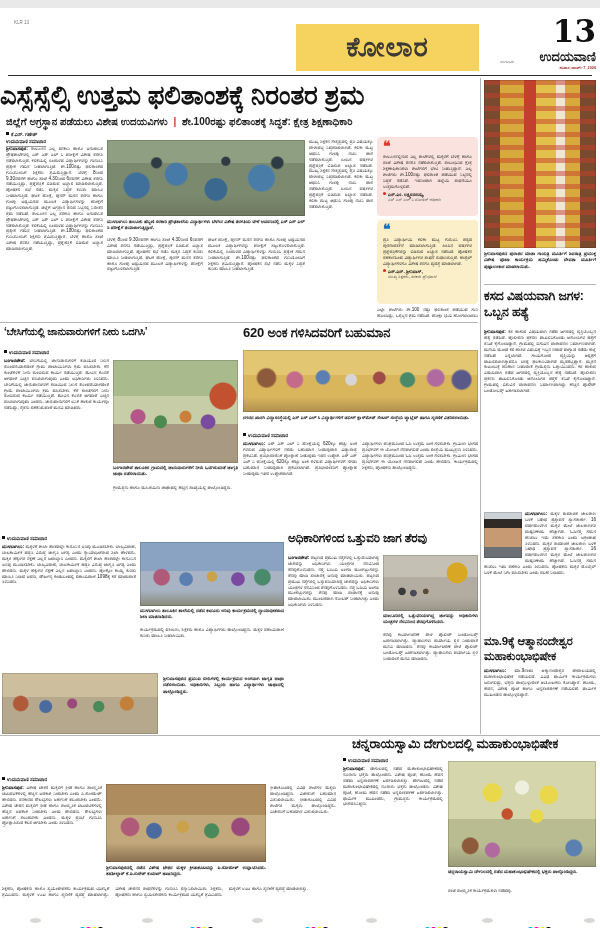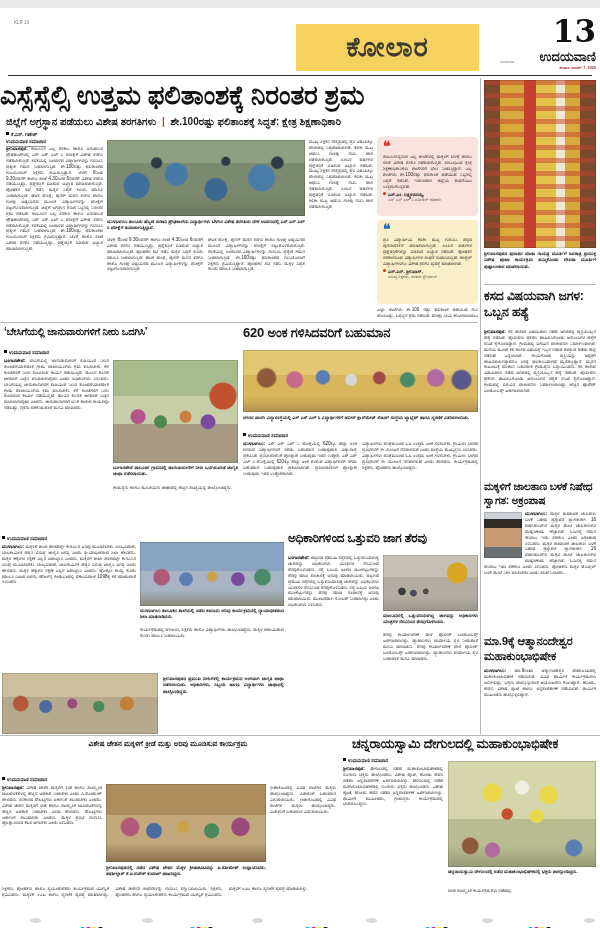--- a/index.html
+++ b/index.html
@@ -36,21 +36,21 @@
     <span style="font-size:27px;font-weight:bold;color:#3d3a33;letter-spacing:1px">ಕೋಲಾರ</span>
   </div>
   <div class="abs" style="left:536px;top:8px;width:60px;text-align:right;font-family:'DejaVu Serif',serif;font-size:31px;font-weight:bold;color:#111;line-height:1">13</div>
   <div class="abs" style="left:500px;top:52px;font-size:3.8px;color:#555">ಬೆಂಗಳೂರು</div>
   <div class="abs" style="left:520px;top:41px;width:76px;text-align:right;font-size:13px;font-weight:bold;color:#181818">ಉದಯವಾಣಿ</div>
   <div class="abs" style="left:520px;top:58px;width:76px;text-align:right;font-size:3.8px;color:#a03030;font-weight:bold">ಶನಿವಾರ, ಮಾರ್ಚ್ 7, 2026</div>
   <div class="rule" style="left:8px;top:67px;width:584px;height:1.4px"></div>
 
   <div class="abs h" style="left:0;top:73px;width:472px;font-size:26px">ಎಸ್ಸೆಸ್ಸೆಲ್ಸಿ ಉತ್ತಮ ಫಲಿತಾಂಶಕ್ಕೆ ನಿರಂತರ ಶ್ರಮ</div>
   <div class="abs" style="left:6px;top:108px;width:472px;font-size:10px;font-weight:bold;color:#222">
-    <span>ಜಿಲ್ಲೆಗೆ ಅಗ್ರಸ್ಥಾನ ಪಡೆಯಲು ವಿಶೇಷ ತರಗತಿಗಳು</span>
+    <span>ಜಿಲ್ಲೆಗೆ ಅಗ್ರಸ್ಥಾನ ಪಡೆಯಲು ವಿಶೇಷ ಉದಯವಿಗಳು</span>
     <span style="color:#d4311e;padding:0 3px">|</span>
     <span>ಶೇ.100ರಷ್ಟು ಫಲಿತಾಂಶಕ್ಕೆ ಸಿದ್ಧತೆ: ಕ್ಷೇತ್ರ ಶಿಕ್ಷಣಾಧಿಕಾರಿ</span>
   </div>
   <div class="abs credit sq" style="left:6px;top:123px">ಕೆ.ಎಸ್. ಗಣೇಶ್</div>
   <div class="abs credit" style="left:6px;top:130px;border-bottom:0.5px solid #999;padding-bottom:1px">ಉದಯವಾಣಿ ಸಮಾಚಾರ</div>
   <div class="abs body-col" style="left:6px;top:138px;width:97px;height:174px">
     <b>ಶ್ರೀನಿವಾಸಪುರ: </b><span>ತಾಲೂಕಿನ ಎಲ್ಲ ಸರಕಾರಿ ಹಾಗೂ ಅನುದಾನಿತ ಪ್ರೌಢಶಾಲೆಗಳಲ್ಲಿ ಎಸ್ ಎಸ್ ಎಲ್ ಸಿ ಪರೀಕ್ಷೆಗೆ ವಿಶೇಷ ತರಗತಿ ನಡೆಸಲಾಗುತ್ತಿದೆ. ಕಲಿಕೆಯಲ್ಲಿ ಹಿಂದುಳಿದ ವಿದ್ಯಾರ್ಥಿಗಳನ್ನು ಗುರುತಿಸಿ ಪ್ರತ್ಯೇಕ ಗಮನ ನೀಡಲಾಗುತ್ತಿದೆ. ಶೇ.100ರಷ್ಟು ಫಲಿತಾಂಶದ ಗುರಿಯೊಂದಿಗೆ ಶಿಕ್ಷಕರು ಶ್ರಮಿಸುತ್ತಿದ್ದಾರೆ. ಬೆಳಗ್ಗೆ 8ರಿಂದ 9.30ರವರೆಗೆ ಹಾಗೂ ಸಂಜೆ 4.30ರಿಂದ 6ರವರೆಗೆ ವಿಶೇಷ ತರಗತಿ ನಡೆಯುತ್ತಿದ್ದು, ಪ್ರಶ್ನೆಪತ್ರಿಕೆ ಬಿಡಿಸುವ ಅಭ್ಯಾಸ ಮಾಡಿಸಲಾಗುತ್ತಿದೆ. ಪೋಷಕರ ಸಭೆ ನಡೆಸಿ ಮಕ್ಕಳ ಸಿದ್ಧತೆ ಕುರಿತು ಮಾಹಿತಿ ನೀಡಲಾಗುತ್ತಿದೆ. ಘಟಕ ಪರೀಕ್ಷೆ, ಪುನರ್ ಮನನ ತರಗತಿ ಹಾಗೂ ಗುಂಪು ಅಧ್ಯಯನದ ಮೂಲಕ ವಿದ್ಯಾರ್ಥಿಗಳನ್ನು ಪರೀಕ್ಷೆಗೆ ಸಜ್ಜುಗೊಳಿಸಲಾಗುತ್ತಿದೆ. ಜಿಲ್ಲೆಗೆ ಅಗ್ರಸ್ಥಾನ ತರುವ ನಿಟ್ಟಿನಲ್ಲಿ ನಿರಂತರ ಶ್ರಮ ನಡೆದಿದೆ. ತಾಲೂಕಿನ ಎಲ್ಲ ಸರಕಾರಿ ಹಾಗೂ ಅನುದಾನಿತ ಪ್ರೌಢಶಾಲೆಗಳಲ್ಲಿ ಎಸ್ ಎಸ್ ಎಲ್ ಸಿ ಪರೀಕ್ಷೆಗೆ ವಿಶೇಷ ತರಗತಿ ನಡೆಸಲಾಗುತ್ತಿದೆ. ಕಲಿಕೆಯಲ್ಲಿ ಹಿಂದುಳಿದ ವಿದ್ಯಾರ್ಥಿಗಳನ್ನು ಗುರುತಿಸಿ ಪ್ರತ್ಯೇಕ ಗಮನ ನೀಡಲಾಗುತ್ತಿದೆ. ಶೇ.100ರಷ್ಟು ಫಲಿತಾಂಶದ ಗುರಿಯೊಂದಿಗೆ ಶಿಕ್ಷಕರು ಶ್ರಮಿಸುತ್ತಿದ್ದಾರೆ. ಬೆಳಗ್ಗೆ ಹಾಗೂ ಸಂಜೆ ವಿಶೇಷ ತರಗತಿ ನಡೆಯುತ್ತಿದ್ದು, ಪ್ರಶ್ನೆಪತ್ರಿಕೆ ಬಿಡಿಸುವ ಅಭ್ಯಾಸ ಮಾಡಿಸಲಾಗುತ್ತಿದೆ.</span>
   </div>
 
   <div class="photo" style="left:107px;top:132px;width:198px;height:76px;background:
@@ -86,21 +86,20 @@
       repeating-linear-gradient(180deg, rgba(196,64,46,.5) 0 5px, transparent 5px 13px),
       linear-gradient(90deg,#7a4a2e 0 14%,#d8a93c 14% 36%,#c4402e 36% 46%,#e3c04a 46% 64%,#efe7cf 64% 72%,#d8a93c 72% 86%,#7a4a2e 86% 100%)"></div>
   <div class="abs cap" style="left:484px;top:243px;width:112px;height:26px">ಶ್ರೀನಿವಾಸಪುರದ ಪುರಾತನ ಮಾತಾ ಗಾಯತ್ರಿ ಮೂರ್ತಿಗೆ ಶಿವರಾತ್ರಿ ಪ್ರಯುಕ್ತ ವಿಶೇಷ ಪೂಜಾ ಕಾರ್ಯಕ್ರಮ ಹಮ್ಮಿಕೊಂಡು ದೇವತಾ ಮೂರ್ತಿಗೆ ಪುಷ್ಪಾಲಂಕಾರ ಮಾಡಲಾಯಿತು.</div>
   <div class="thinrule" style="left:484px;top:276px;width:112px;height:0.7px"></div>
 
   <div class="abs h" style="left:484px;top:281px;width:112px;font-size:12.5px;line-height:1.25">ಕಸದ ವಿಷಯವಾಗಿ ಜಗಳ: ಒಬ್ಬನ ಹತ್ಯೆ</div>
   <div class="abs body-col" style="left:484px;top:321px;width:112px;height:148px">
     <b>ಶ್ರೀನಿವಾಸಪುರ: </b><span>ಕಸ ಹಾಕುವ ವಿಷಯವಾಗಿ ನಡೆದ ಜಗಳದಲ್ಲಿ ವ್ಯಕ್ತಿಯೊಬ್ಬನ ಹತ್ಯೆ ನಡೆದಿದೆ. ಪೊಲೀಸರು ಪ್ರಕರಣ ದಾಖಲಿಸಿಕೊಂಡು ಆರೋಪಿಗಳ ಪತ್ತೆಗೆ ತನಿಖೆ ಕೈಗೊಂಡಿದ್ದಾರೆ. ಗ್ರಾಮದಲ್ಲಿ ಬಿಗುವಿನ ವಾತಾವರಣ ನಿರ್ಮಾಣವಾಗಿದೆ. ಮನೆಯ ಮುಂದೆ ಕಸ ಹಾಕಿದ ವಿಷಯಕ್ಕೆ ಇಬ್ಬರ ನಡುವೆ ವಾಗ್ವಾದ ನಡೆದು ಹಲ್ಲೆ ನಡೆದಿದೆ ಎನ್ನಲಾಗಿದೆ. ಗಾಯಗೊಂಡ ವ್ಯಕ್ತಿಯನ್ನು ಆಸ್ಪತ್ರೆಗೆ ದಾಖಲಿಸಲಾಗಿತ್ತಾದರೂ ಚಿಕಿತ್ಸೆ ಫಲಕಾರಿಯಾಗದೆ ಮೃತಪಟ್ಟಿದ್ದಾನೆ. ಮೃತನ ಕುಟುಂಬಕ್ಕೆ ಪರಿಹಾರ ನೀಡುವಂತೆ ಗ್ರಾಮಸ್ಥರು ಒತ್ತಾಯಿಸಿದರು. ಕಸ ಹಾಕುವ ವಿಷಯವಾಗಿ ನಡೆದ ಜಗಳದಲ್ಲಿ ವ್ಯಕ್ತಿಯೊಬ್ಬನ ಹತ್ಯೆ ನಡೆದಿದೆ. ಪೊಲೀಸರು ಪ್ರಕರಣ ದಾಖಲಿಸಿಕೊಂಡು ಆರೋಪಿಗಳ ಪತ್ತೆಗೆ ತನಿಖೆ ಕೈಗೊಂಡಿದ್ದಾರೆ. ಗ್ರಾಮದಲ್ಲಿ ಬಿಗುವಿನ ವಾತಾವರಣ ನಿರ್ಮಾಣವಾಗಿದ್ದು ಹೆಚ್ಚಿನ ಪೊಲೀಸ್ ಬಂದೋಬಸ್ತ್ ಏರ್ಪಡಿಸಲಾಗಿದೆ.</span>
   </div>
 
-  <div class="abs h" style="left:484px;top:472px;width:112px;font-size:10.5px;line-height:1.3">ಮಕ್ಕಳಿಗೆ ಜಾಲತಾಣ ಬಳಕೆ ನಿಷೇಧ ಸ್ವಾಗತ: ಅಕ್ರಂಪಾಷ</div>
   <div class="abs body-col" style="left:484px;top:503px;width:112px;height:120px">
     <span class="photo" style="position:relative;float:left;width:38px;height:46px;margin:1px 3px 1px 0;display:block;background:
       linear-gradient(180deg,#ccd2d7 0 16%,#2f2a26 16% 34%,#c79a74 34% 76%,#6b7075 76% 100%)"></span>
     <b>ಮುಳಬಾಗಿಲು: </b><span>ಮಕ್ಕಳ ಸಾಮಾಜಿಕ ಜಾಲತಾಣ ಬಳಕೆ ನಿಷೇಧ ಪ್ರಸ್ತಾವನೆ ಸ್ವಾಗತಾರ್ಹ. 16 ವರ್ಷದೊಳಗಿನ ಮಕ್ಕಳ ಮೇಲೆ ಜಾಲತಾಣಗಳ ದುಷ್ಪರಿಣಾಮ ಹೆಚ್ಚಾಗಿದೆ. ಓದಿನತ್ತ ಗಮನ ಹರಿಸಲು ಇದು ಸಹಕಾರಿ ಎಂದು ಅಕ್ರಂಪಾಷ ತಿಳಿಸಿದರು. ಮಕ್ಕಳ ಸಾಮಾಜಿಕ ಜಾಲತಾಣ ಬಳಕೆ ನಿಷೇಧ ಪ್ರಸ್ತಾವನೆ ಸ್ವಾಗತಾರ್ಹ. 16 ವರ್ಷದೊಳಗಿನ ಮಕ್ಕಳ ಮೇಲೆ ಜಾಲತಾಣಗಳ ದುಷ್ಪರಿಣಾಮ ಹೆಚ್ಚಾಗಿದೆ. ಓದಿನತ್ತ ಗಮನ ಹರಿಸಲು ಇದು ಸಹಕಾರಿ ಎಂದು ತಿಳಿಸಿದರು. ಪೋಷಕರು ಮಕ್ಕಳ ಮೊಬೈಲ್ ಬಳಕೆ ಮೇಲೆ ನಿಗಾ ವಹಿಸಬೇಕು ಎಂದು ಸಲಹೆ ನೀಡಿದರು.</span>
   </div>
 
   <div class="abs h" style="left:484px;top:626px;width:112px;font-size:11.5px;line-height:1.3">ಮಾ.9ಕ್ಕೆ ಆತ್ಮಾನಂದೇಶ್ವರ ಮಹಾಕುಂಭಾಭಿಷೇಕ</div>
   <div class="abs body-col" style="left:484px;top:660px;width:112px;height:63px">
     <b>ಮುಳಬಾಗಿಲು: </b><span>ಮಾ.9ರಂದು ಆತ್ಮಾನಂದೇಶ್ವರ ದೇವಾಲಯದಲ್ಲಿ ಮಹಾಕುಂಭಾಭಿಷೇಕ ನಡೆಯಲಿದೆ. ವಿವಿಧ ಧಾರ್ಮಿಕ ಕಾರ್ಯಕ್ರಮಗಳು ಜರುಗಲಿದ್ದು, ಭಕ್ತರು ಪಾಲ್ಗೊಳ್ಳುವಂತೆ ಆಯೋಜಕರು ಕೋರಿದ್ದಾರೆ. ಹೋಮ, ಹವನ, ವಿಶೇಷ ಪೂಜೆ ಹಾಗೂ ಅನ್ನಸಂತರ್ಪಣೆ ನಡೆಯಲಿದೆ. ಧಾರ್ಮಿಕ ಮುಖಂಡರು ಪಾಲ್ಗೊಳ್ಳಲಿದ್ದಾರೆ.</span>
   </div>
@@ -171,21 +170,20 @@
       radial-gradient(circle at 78% 32%, #d8a825 0 12%, transparent 13%),
       radial-gradient(circle at 20% 65%, #3a3a3a 0 4%, transparent 5%),
       radial-gradient(circle at 32% 68%, #4a4a5a 0 4%, transparent 5%),
       radial-gradient(circle at 45% 65%, #5a4a3a 0 4%, transparent 5%),
       linear-gradient(180deg,#c4c0b4 0 40%,#b2ada0 40% 75%,#9a958a 100%)"></div>
   <div class="abs cap" style="left:383px;top:605px;width:95px;height:16px">ಮಾಲೂರಿನಲ್ಲಿ ಒತ್ತುವರಿಯಾಗಿದ್ದ ಜಾಗವನ್ನು ಅಧಿಕಾರಿಗಳು ಯಂತ್ರಗಳ ನೆರವಿನಿಂದ ತೆರವುಗೊಳಿಸಿದರು.</div>
   <div class="abs body-col" style="left:383px;top:624px;width:95px;height:100px">ತೆರವು ಕಾರ್ಯಾಚರಣೆ ವೇಳೆ ಪೊಲೀಸ್ ಬಂದೋಬಸ್ತ್ ಏರ್ಪಡಿಸಲಾಗಿತ್ತು. ವ್ಯಾಪಾರಿಗಳು ಪರ್ಯಾಯ ಸ್ಥಳ ನೀಡುವಂತೆ ಮನವಿ ಮಾಡಿದರು. ತೆರವು ಕಾರ್ಯಾಚರಣೆ ವೇಳೆ ಪೊಲೀಸ್ ಬಂದೋಬಸ್ತ್ ಏರ್ಪಡಿಸಲಾಗಿತ್ತು. ವ್ಯಾಪಾರಿಗಳು ಪರ್ಯಾಯ ಸ್ಥಳ ನೀಡುವಂತೆ ಮನವಿ ಮಾಡಿದರು.</div>
 
   <div class="thinrule" style="left:0;top:727px;width:600px;height:0.7px"></div>
 
-  <div class="abs kicker" style="left:0;top:731px;width:336px">ವಿಶೇಷ ಚೇತನ ಮಕ್ಕಳಿಗೆ ಕ್ರೀಡೆ ಮತ್ತು ಅರಿವು ಮೂಡಿಸುವ ಕಾರ್ಯಕ್ರಮ</div>
   <div class="abs credit sq" style="left:2px;top:768px">ಉದಯವಾಣಿ ಸಮಾಚಾರ</div>
   <div class="abs body-col" style="left:2px;top:777px;width:100px;height:127px">
     <b>ಶ್ರೀನಿವಾಸಪುರ: </b><span>ವಿಶೇಷ ಚೇತನ ಮಕ್ಕಳಿಗೆ ಕ್ರೀಡೆ ಹಾಗೂ ಸಾಂಸ್ಕೃತಿಕ ಚಟುವಟಿಕೆಗಳಲ್ಲಿ ಹೆಚ್ಚಿನ ಅವಕಾಶ ನೀಡಬೇಕು ಎಂದು ಪಿ.ಸೋಮೇಶ್ ಹೇಳಿದರು. ಸರಕಾರದ ಸೌಲಭ್ಯಗಳು ಅರ್ಹರಿಗೆ ತಲುಪಬೇಕು ಎಂದರು. ವಿಶೇಷ ಚೇತನ ಮಕ್ಕಳಿಗೆ ಕ್ರೀಡೆ ಹಾಗೂ ಸಾಂಸ್ಕೃತಿಕ ಚಟುವಟಿಕೆಗಳಲ್ಲಿ ಹೆಚ್ಚಿನ ಅವಕಾಶ ನೀಡಬೇಕು ಎಂದು ಹೇಳಿದರು. ಸೌಲಭ್ಯಗಳು ಅರ್ಹರಿಗೆ ತಲುಪಬೇಕು ಎಂದರು. ಮಕ್ಕಳ ಪ್ರತಿಭೆ ಗುರುತಿಸಿ ಪ್ರೋತ್ಸಾಹಿಸುವ ಕೆಲಸ ಆಗಬೇಕು ಎಂದು ತಿಳಿಸಿದರು.</span>
   </div>
   <div class="photo" style="left:106px;top:776px;width:160px;height:78px;background:
       radial-gradient(circle at 15% 55%, #b05a7a 0 6%, transparent 7%),
       radial-gradient(circle at 30% 60%, #4a6aa0 0 6%, transparent 7%),
       radial-gradient(circle at 48% 55%, #caa24a 0 6%, transparent 7%),
       radial-gradient(circle at 66% 60%, #4a8a5a 0 6%, transparent 7%),
       radial-gradient(circle at 84% 55%, #9a4a7a 0 6%, transparent 7%),

